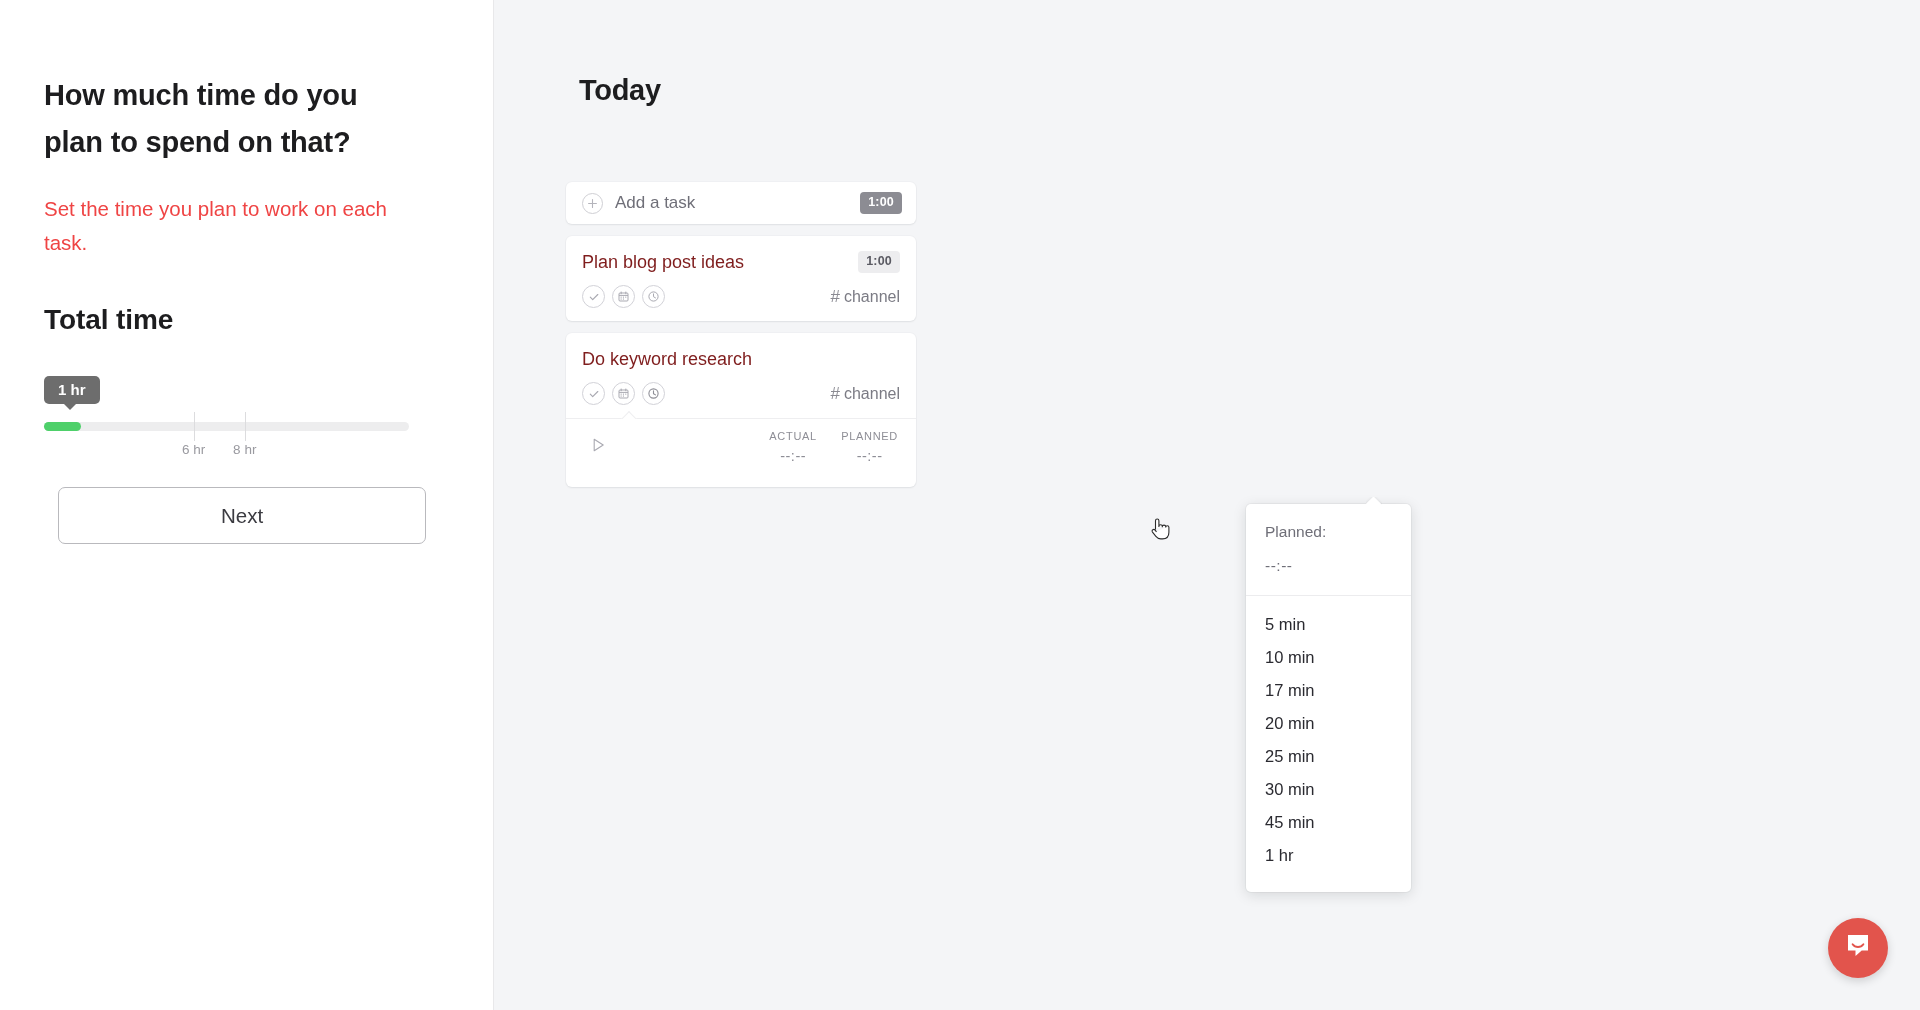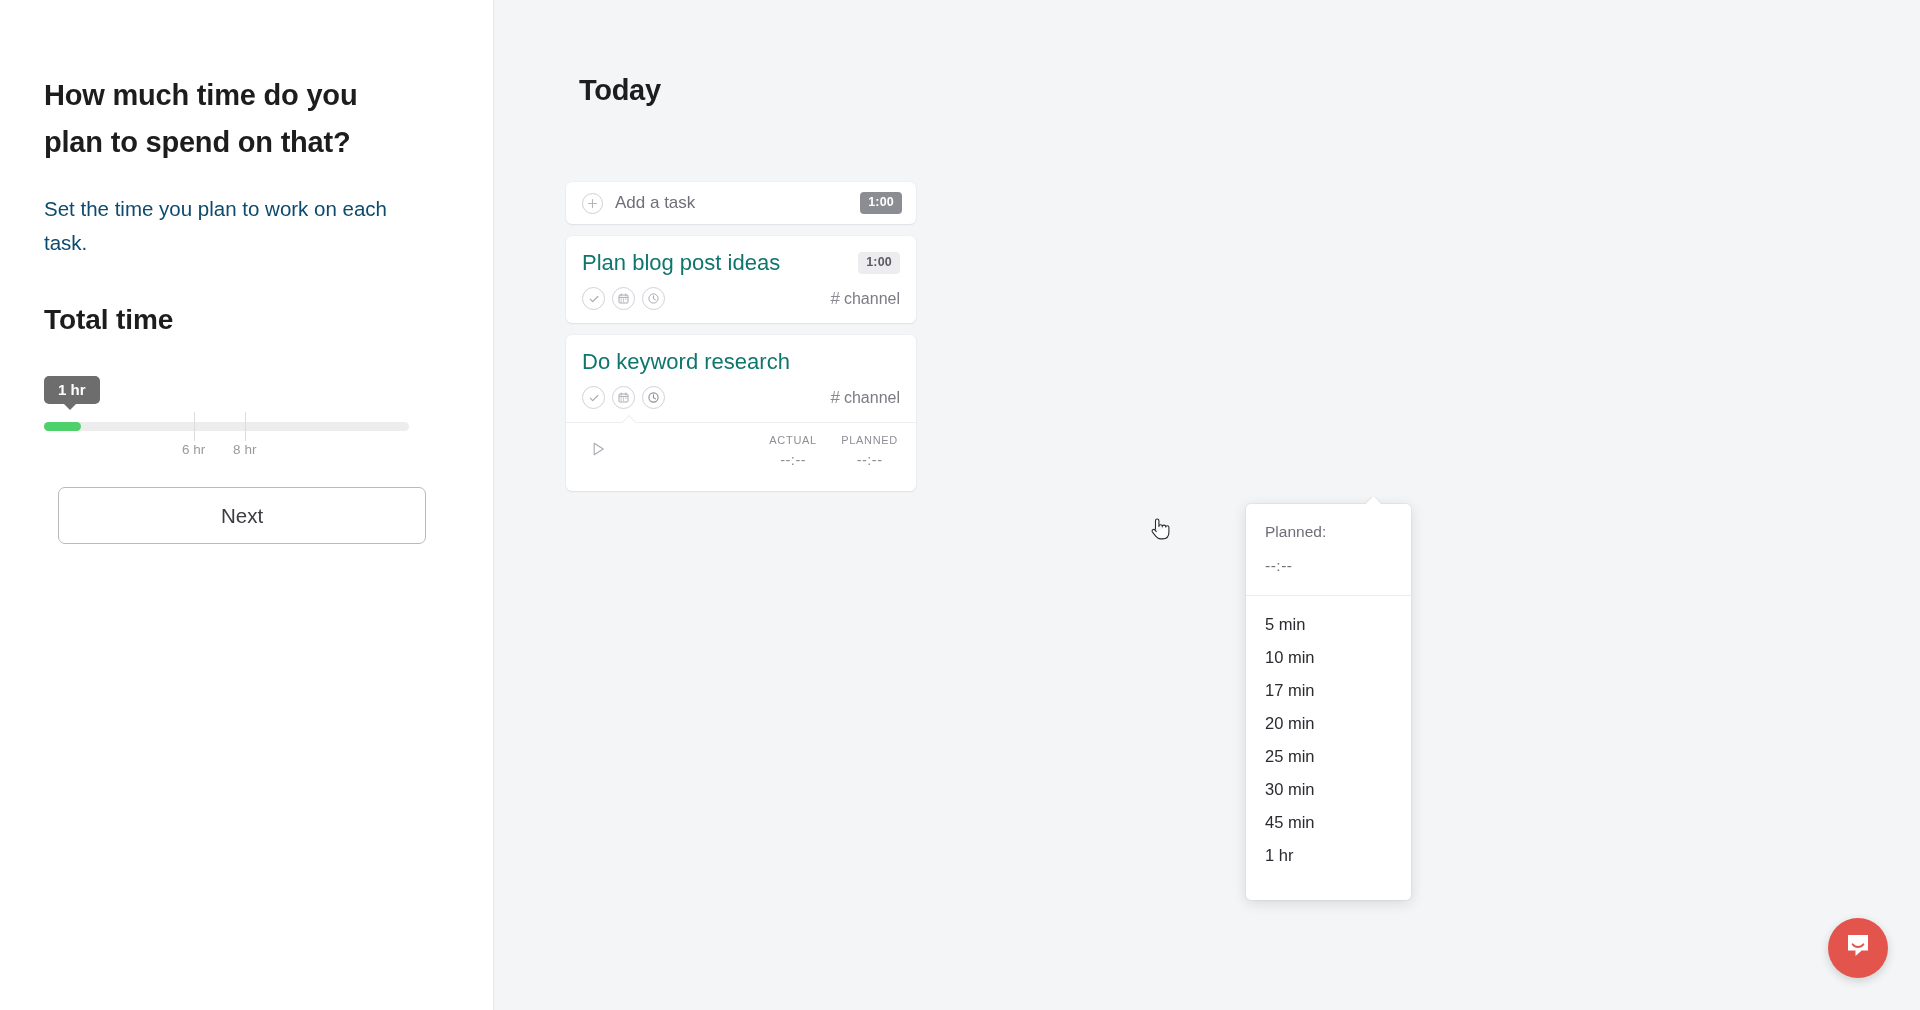--- a/index.html
+++ b/index.html
@@ -44,21 +44,21 @@
     font-weight: 700;
     color: #1d1d1f;
     letter-spacing: -0.2px;
     max-width: 370px;
   }
 
   .subhead {
     margin-top: 26px;
     font-size: 20.5px;
     line-height: 34px;
-    color: #0c4a6e;
+    color: #ef4444;
     font-weight: 400;
     max-width: 345px;
   }
 
   .total-time-label {
     margin-top: 44px;
     font-size: 28px;
     font-weight: 700;
     color: #1d1d1f;
     letter-spacing: -0.1px;
@@ -232,22 +232,22 @@
     position: relative;
   }
 
   .task-top {
     display: flex;
     align-items: center;
     min-height: 24px;
   }
 
   .task-title {
-    font-size: 22px;
-    color: #0f766e;
+    font-size: 18px;
+    color: #7f1d1d;
     flex: 1 1 auto;
   }
 
   .task-bottom {
     display: flex;
     align-items: center;
     margin-top: 11px;
   }
 
   .icon-circle {
@@ -340,21 +340,21 @@
 
   
   .dropdown {
     position: absolute;
     left: 752px;
     top: 504px;
     width: 165px;
     background: #ffffff;
     border-radius: 5px;
     box-shadow: 0 3px 14px rgba(16, 22, 26, 0.13), 0 0 0 1px rgba(16,22,26,0.04);
-    padding-bottom: 28px;
+    padding-bottom: 20px;
     z-index: 30;
   }
 
   .dropdown-caret {
     position: absolute;
     top: -7px;
     right: 29px;
     width: 16px;
     height: 8px;
     overflow: hidden;

